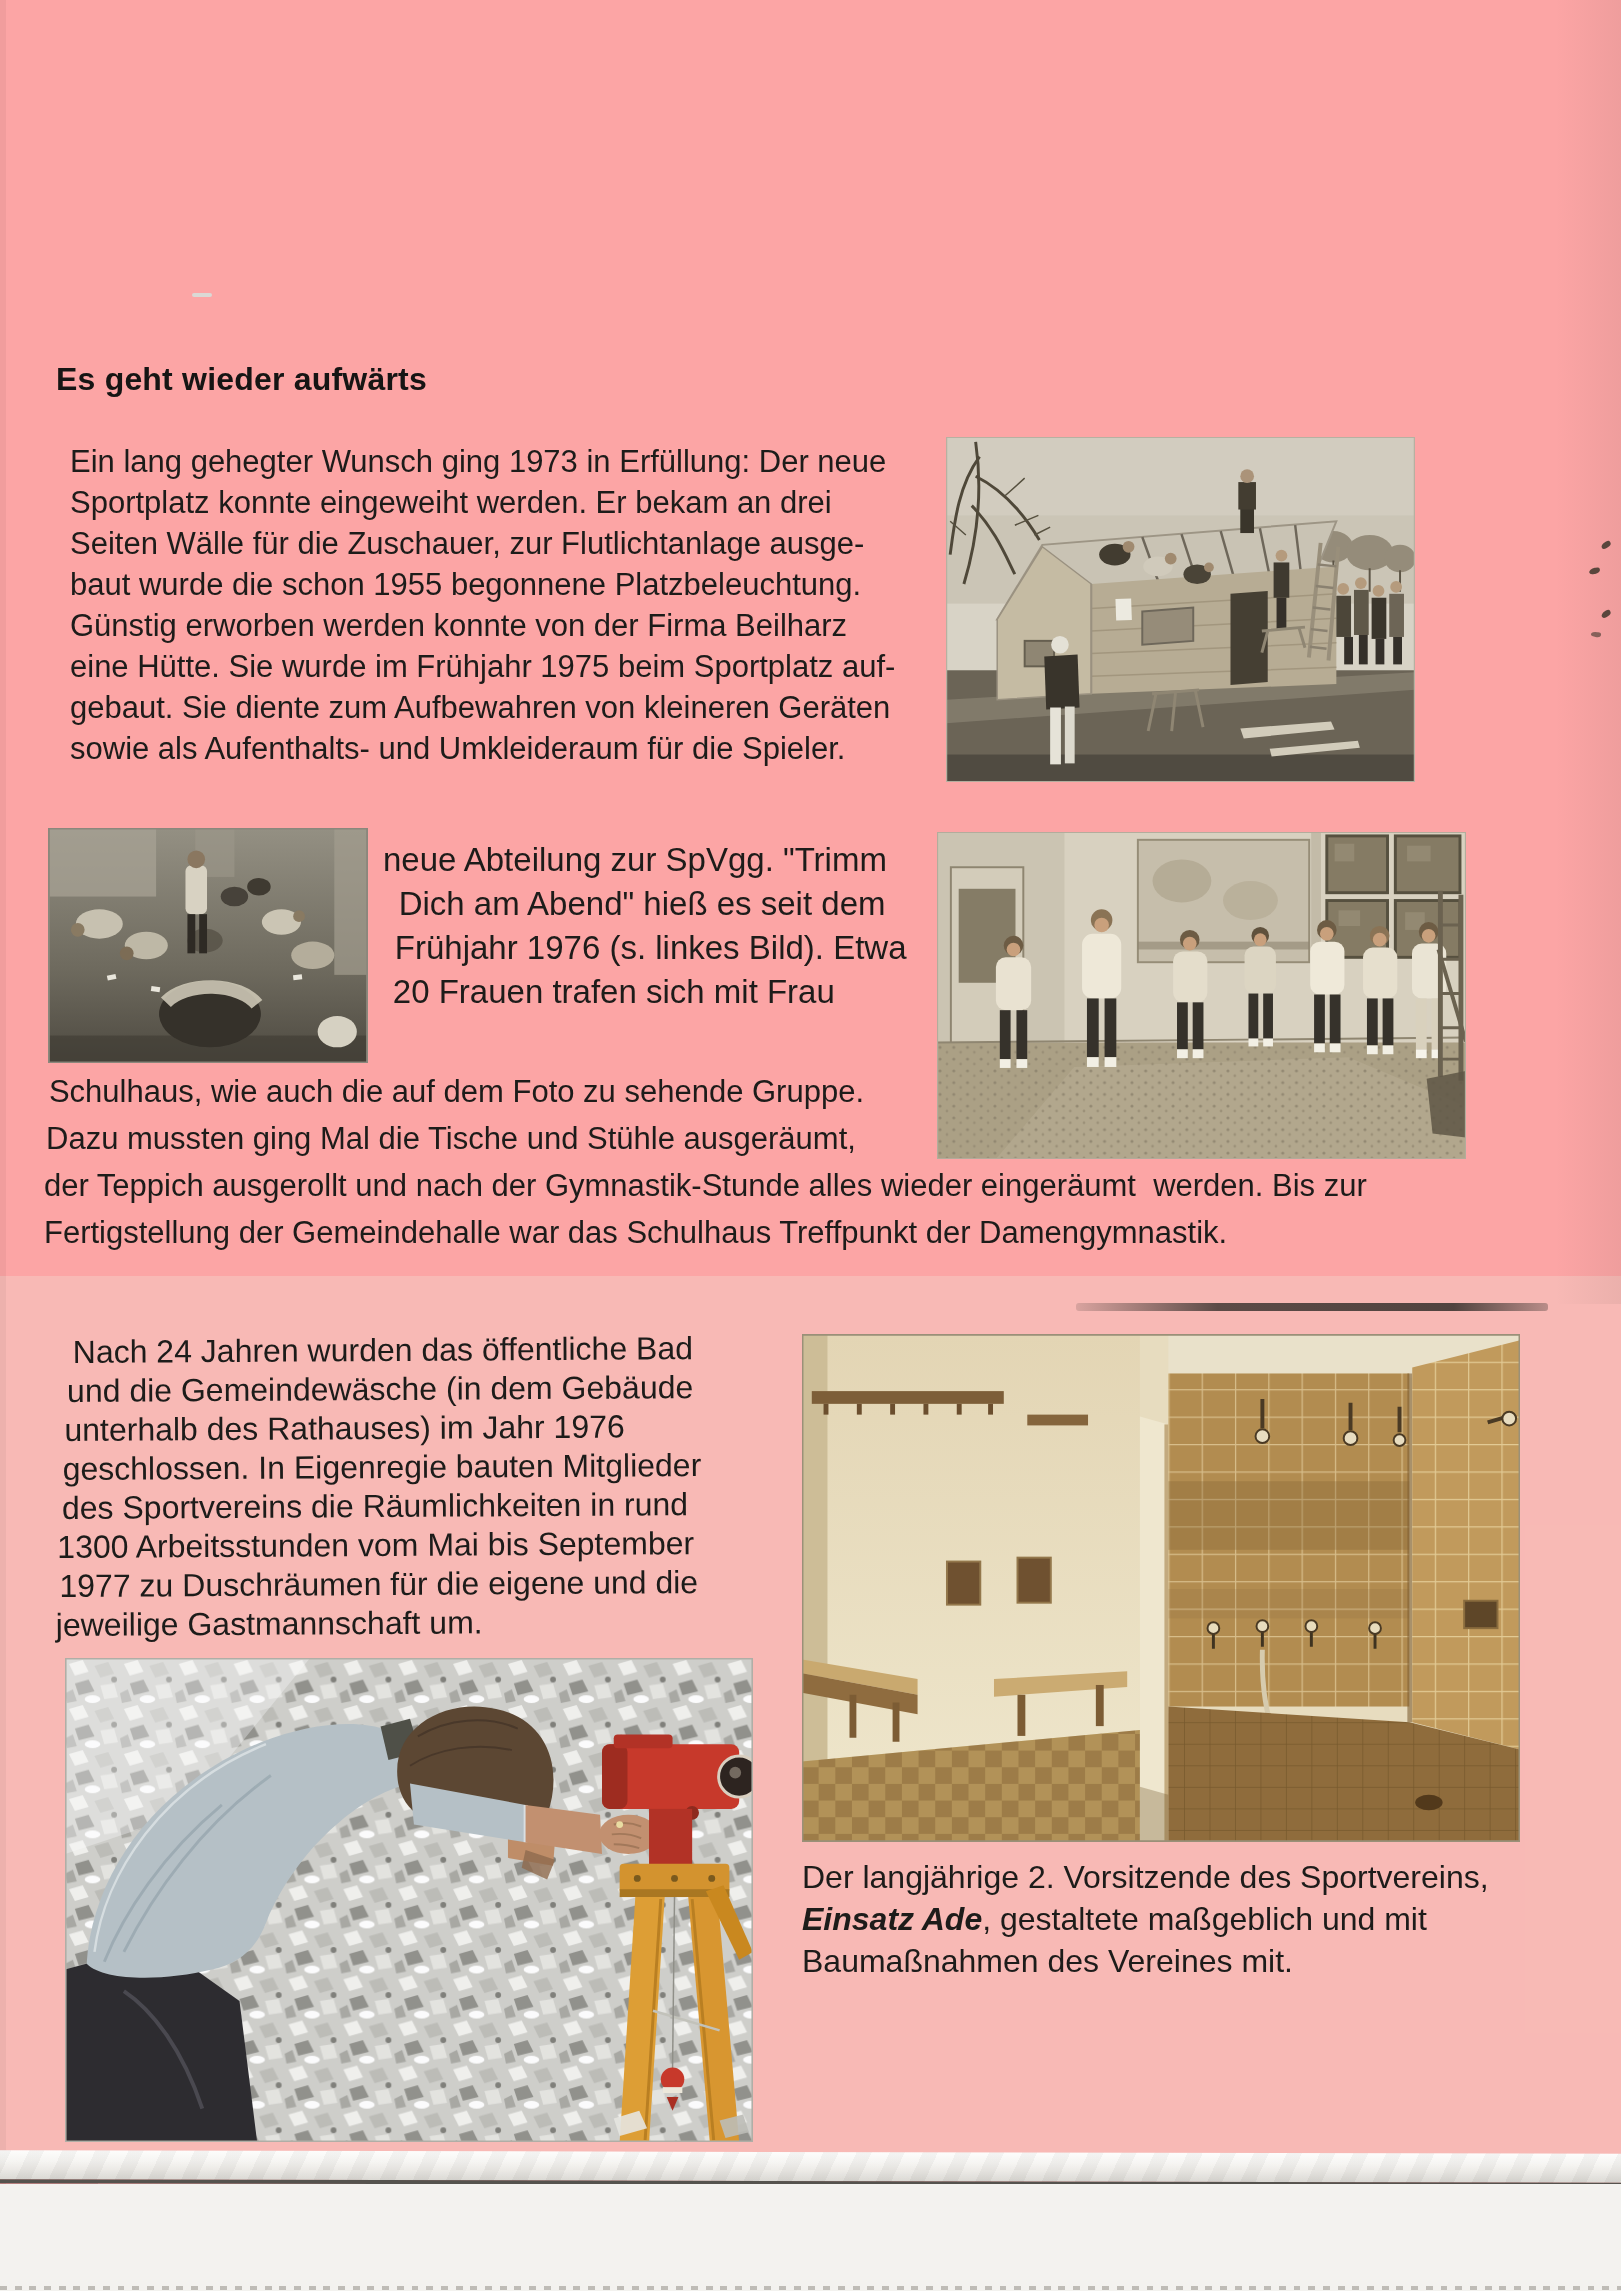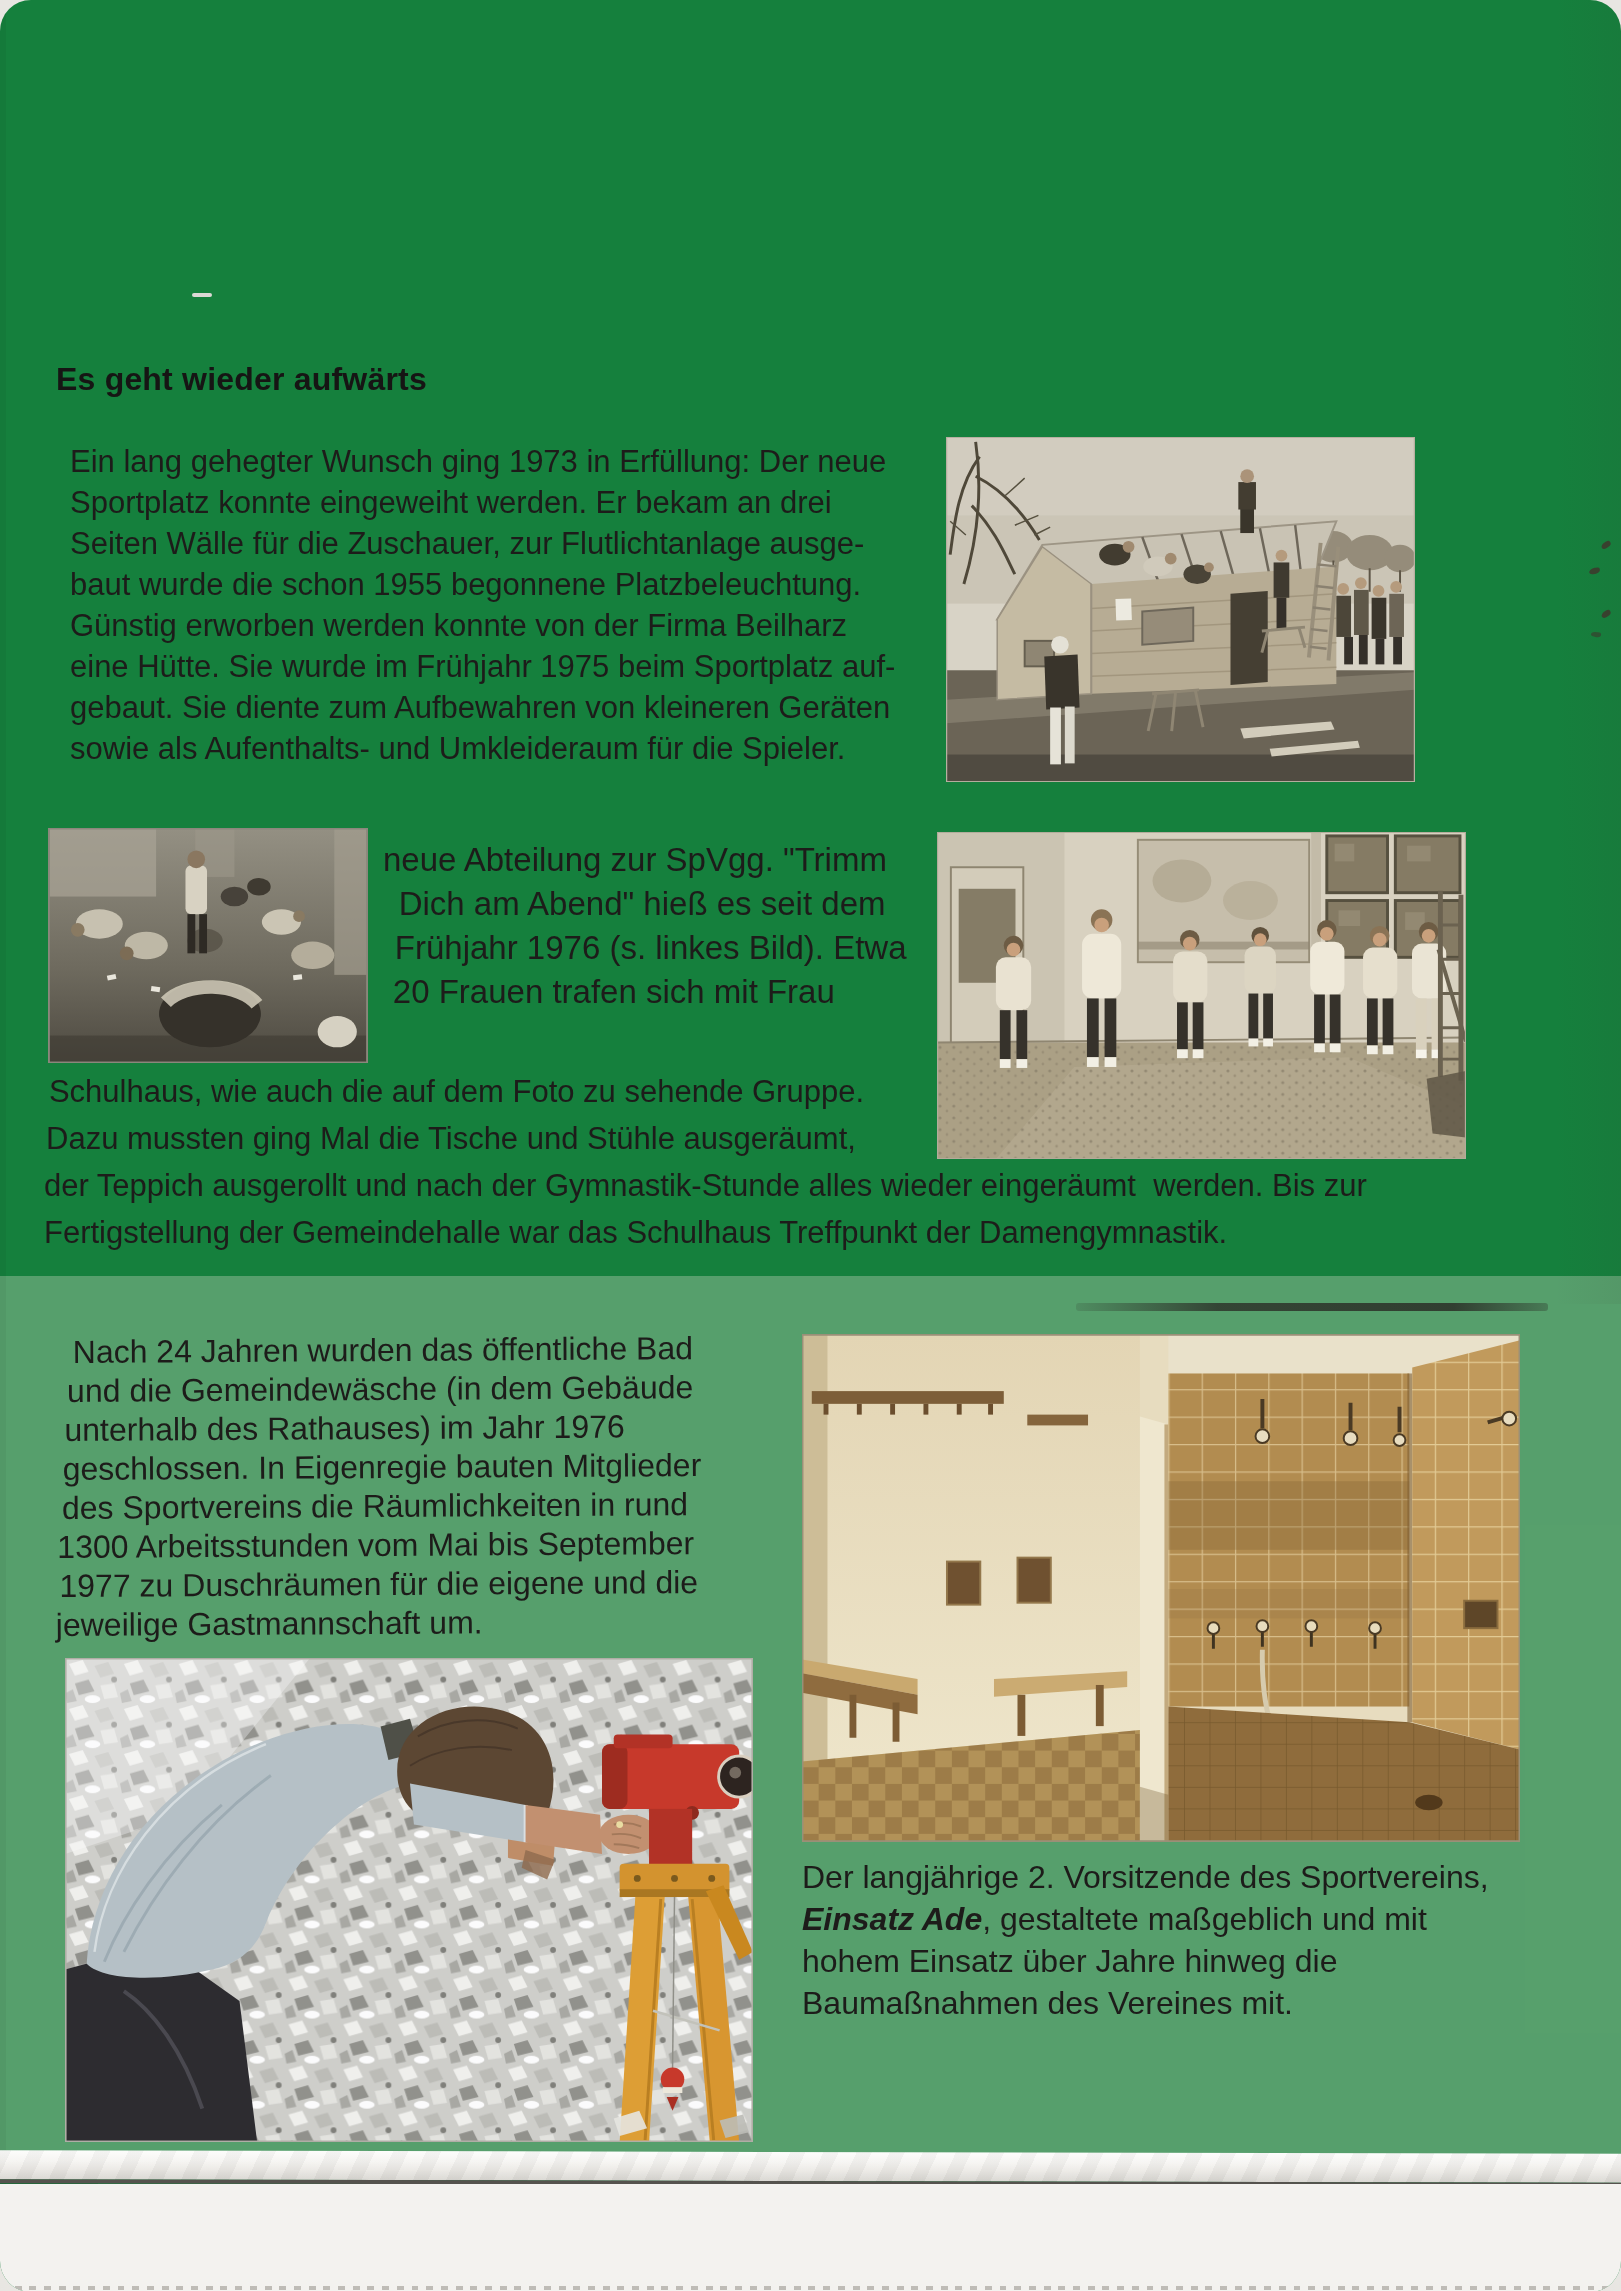--- a/index.html
+++ b/index.html
@@ -1,20 +1,19 @@
 <!DOCTYPE html>
 <html><head>
 <meta charset="utf-8">
 <style>
   html,body{margin:0;padding:0;background:#e8e6e2;}
   #page{
     position:relative;width:1621px;height:2292px;overflow:hidden;
-    background:#15803d;
+    background:#fca5a5;
     font-family:"Liberation Sans","DejaVu Sans",sans-serif;
-    border-radius:31px;
   }
   .shade-right{position:absolute;left:1555px;top:0;width:67px;height:1304px;
     background:linear-gradient(90deg,rgba(0,0,0,0),rgba(62,56,44,0.07));}
   .shade-left{position:absolute;left:0;top:0;width:5.9px;height:2292px;background:rgba(0,0,0,0.045);}
   .lower-tint{position:absolute;left:0;top:1276px;width:1621px;height:878px;
     background:rgba(240,233,218,0.30);}
   .textblock{position:absolute;color:#1d1c1a;}
   .textblock .ln{white-space:pre;}
   .heading{left:56px;top:361px;font-size:32px;font-weight:bold;letter-spacing:0.2px;color:#161514;}
   .p1{left:70px;top:441px;font-size:31px;line-height:41px;}
@@ -514,21 +513,20 @@
         <polygon points="560,470 586,462 594,480 566,488" fill="#e6e6e1"></polygon>
         <polygon points="668,472 692,466 698,484 674,490" fill="#bdbdb7"></polygon>
       </g>
       <rect width="702" height="494" fill="none" stroke="#b0aea6" stroke-width="3"></rect>
     </svg>
   </div>
 
   <div class="textblock caption">
     <div class="ln">Der langjährige 2. Vorsitzende des Sportvereins,</div>
     <div class="ln"><span class="bi">Einsatz Ade</span><span>, gestaltete maßgeblich und mit</span></div>
-    <div class="ln">hohem Einsatz über Jahre hinweg die</div>
     <div class="ln">Baumaßnahmen des Vereines mit.</div>
   </div>
 
   <div class="faint-dash"></div>
   <div class="speck s1"></div>
   <div class="speck s2"></div>
   <div class="speck s3"></div>
   <div class="speck s4"></div>
   <div class="fold-ridge"></div>
   <div class="below-ridge"></div>

